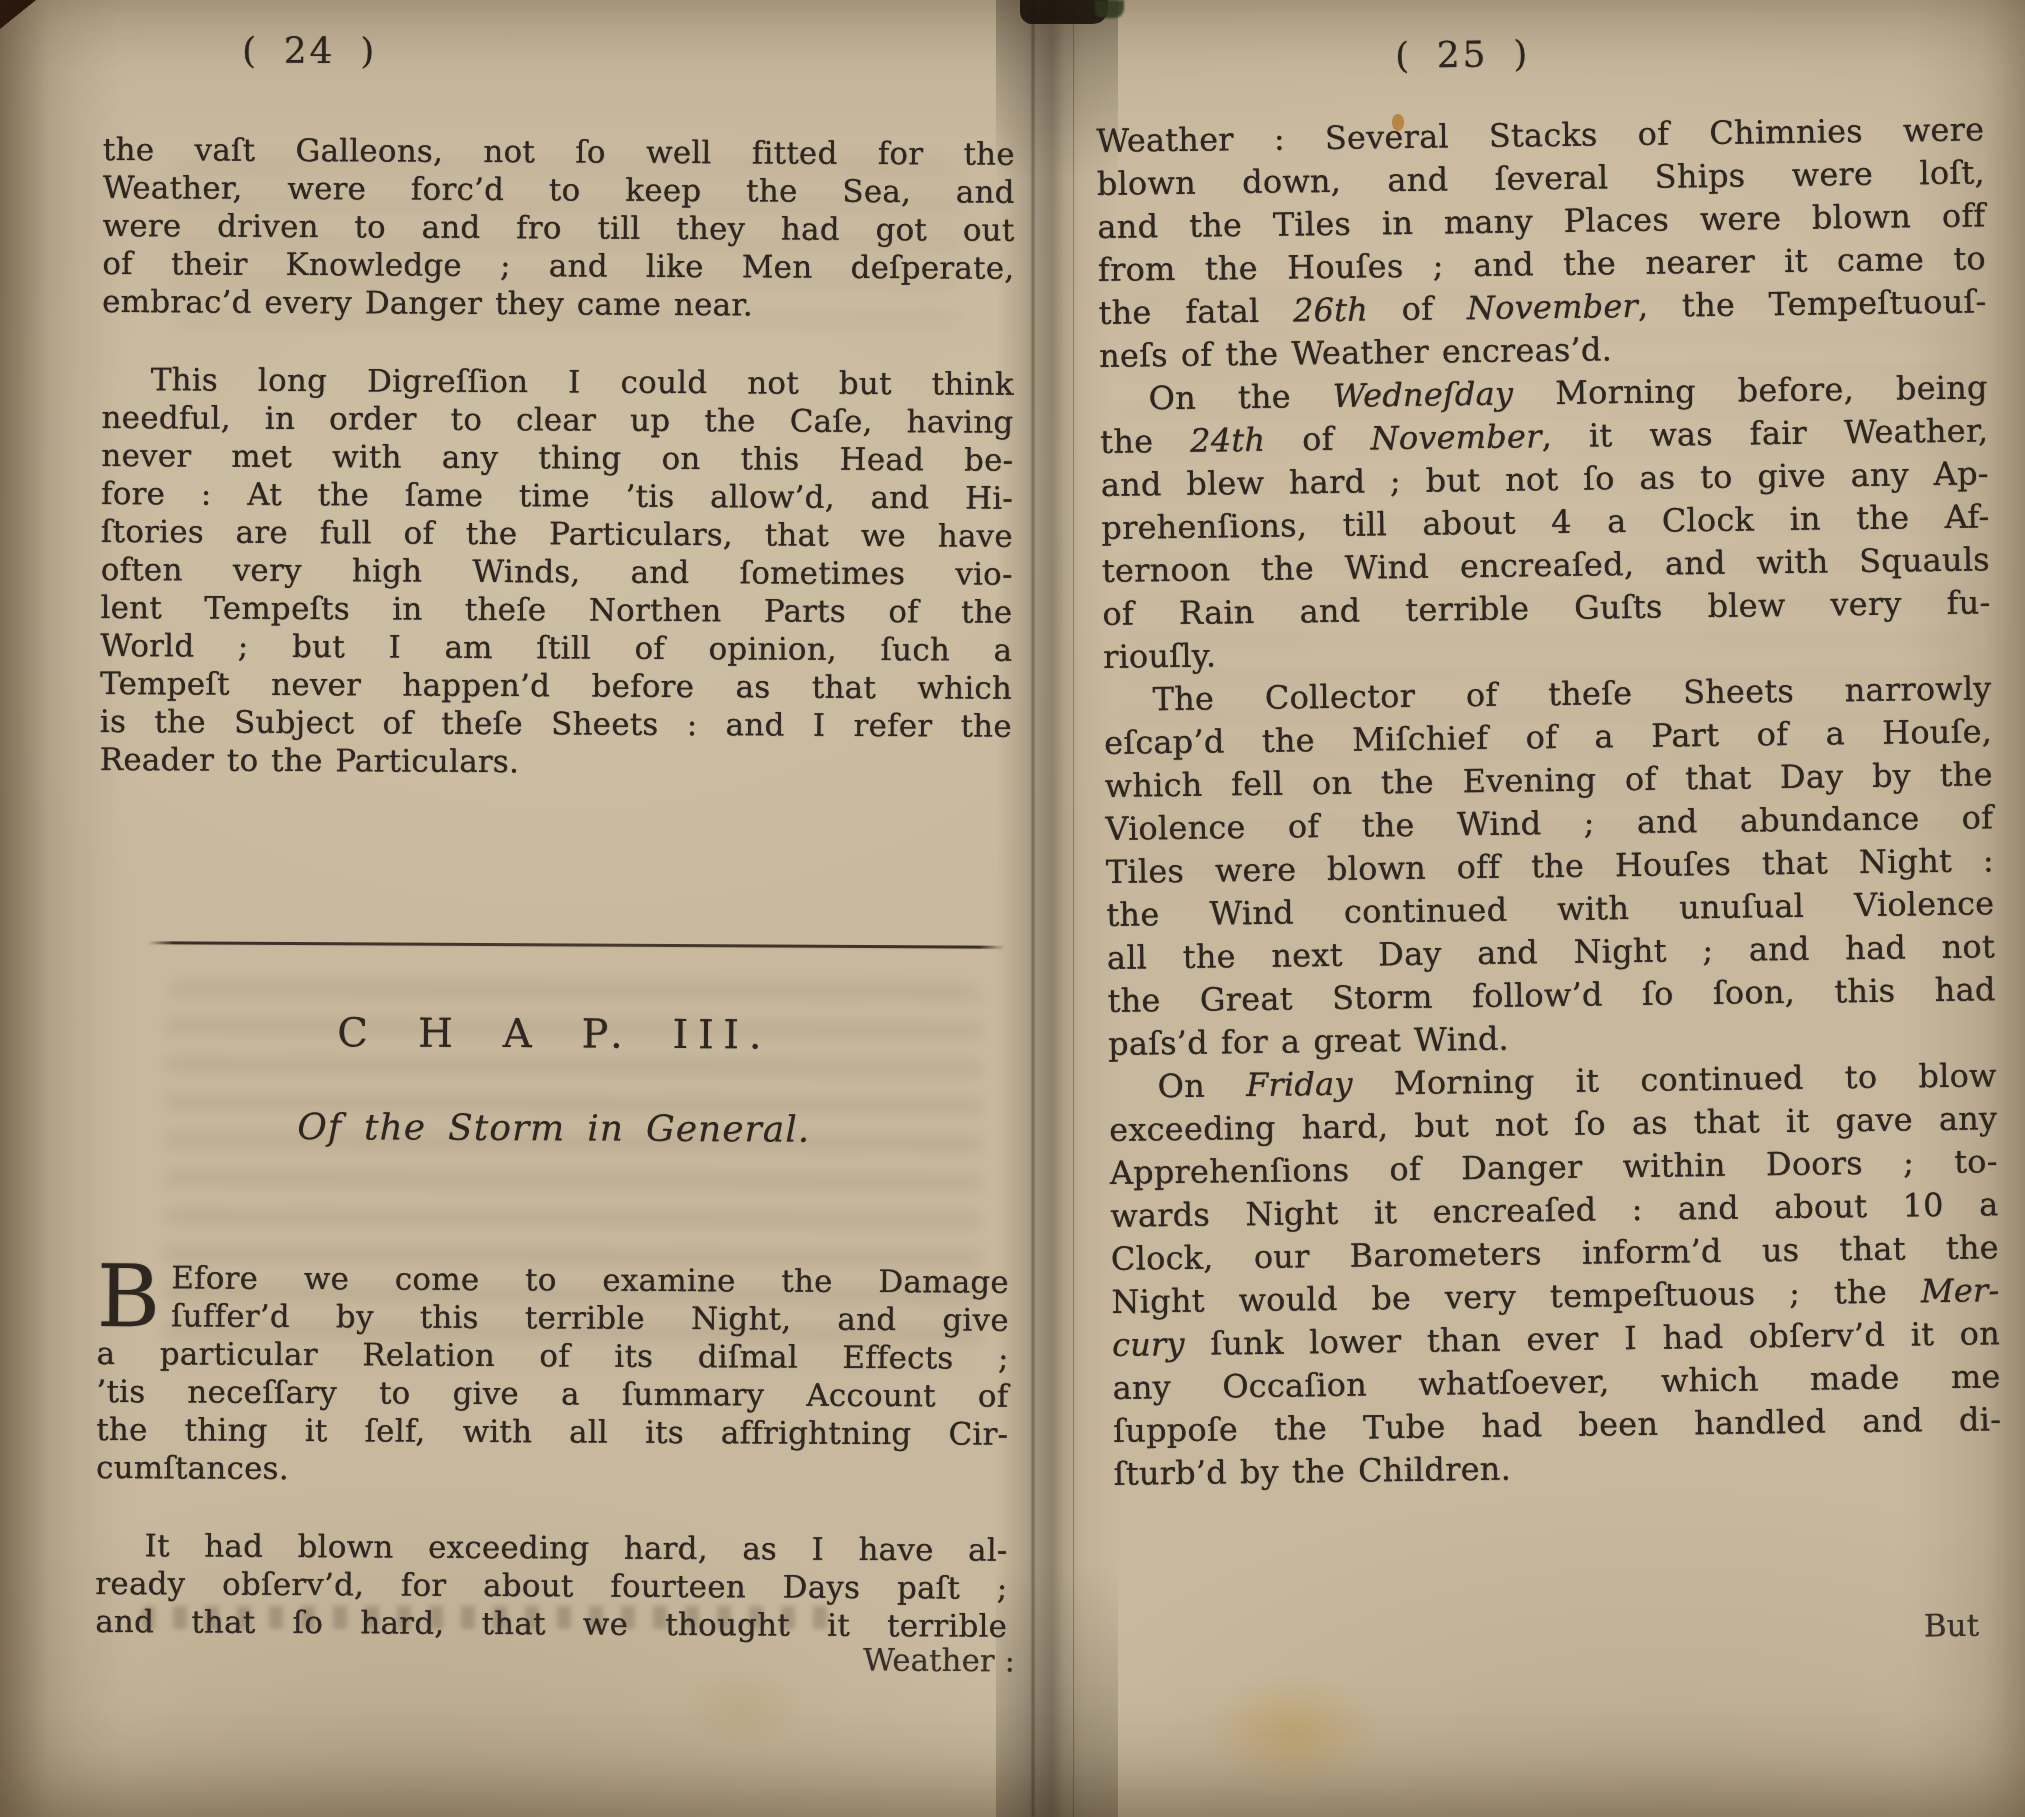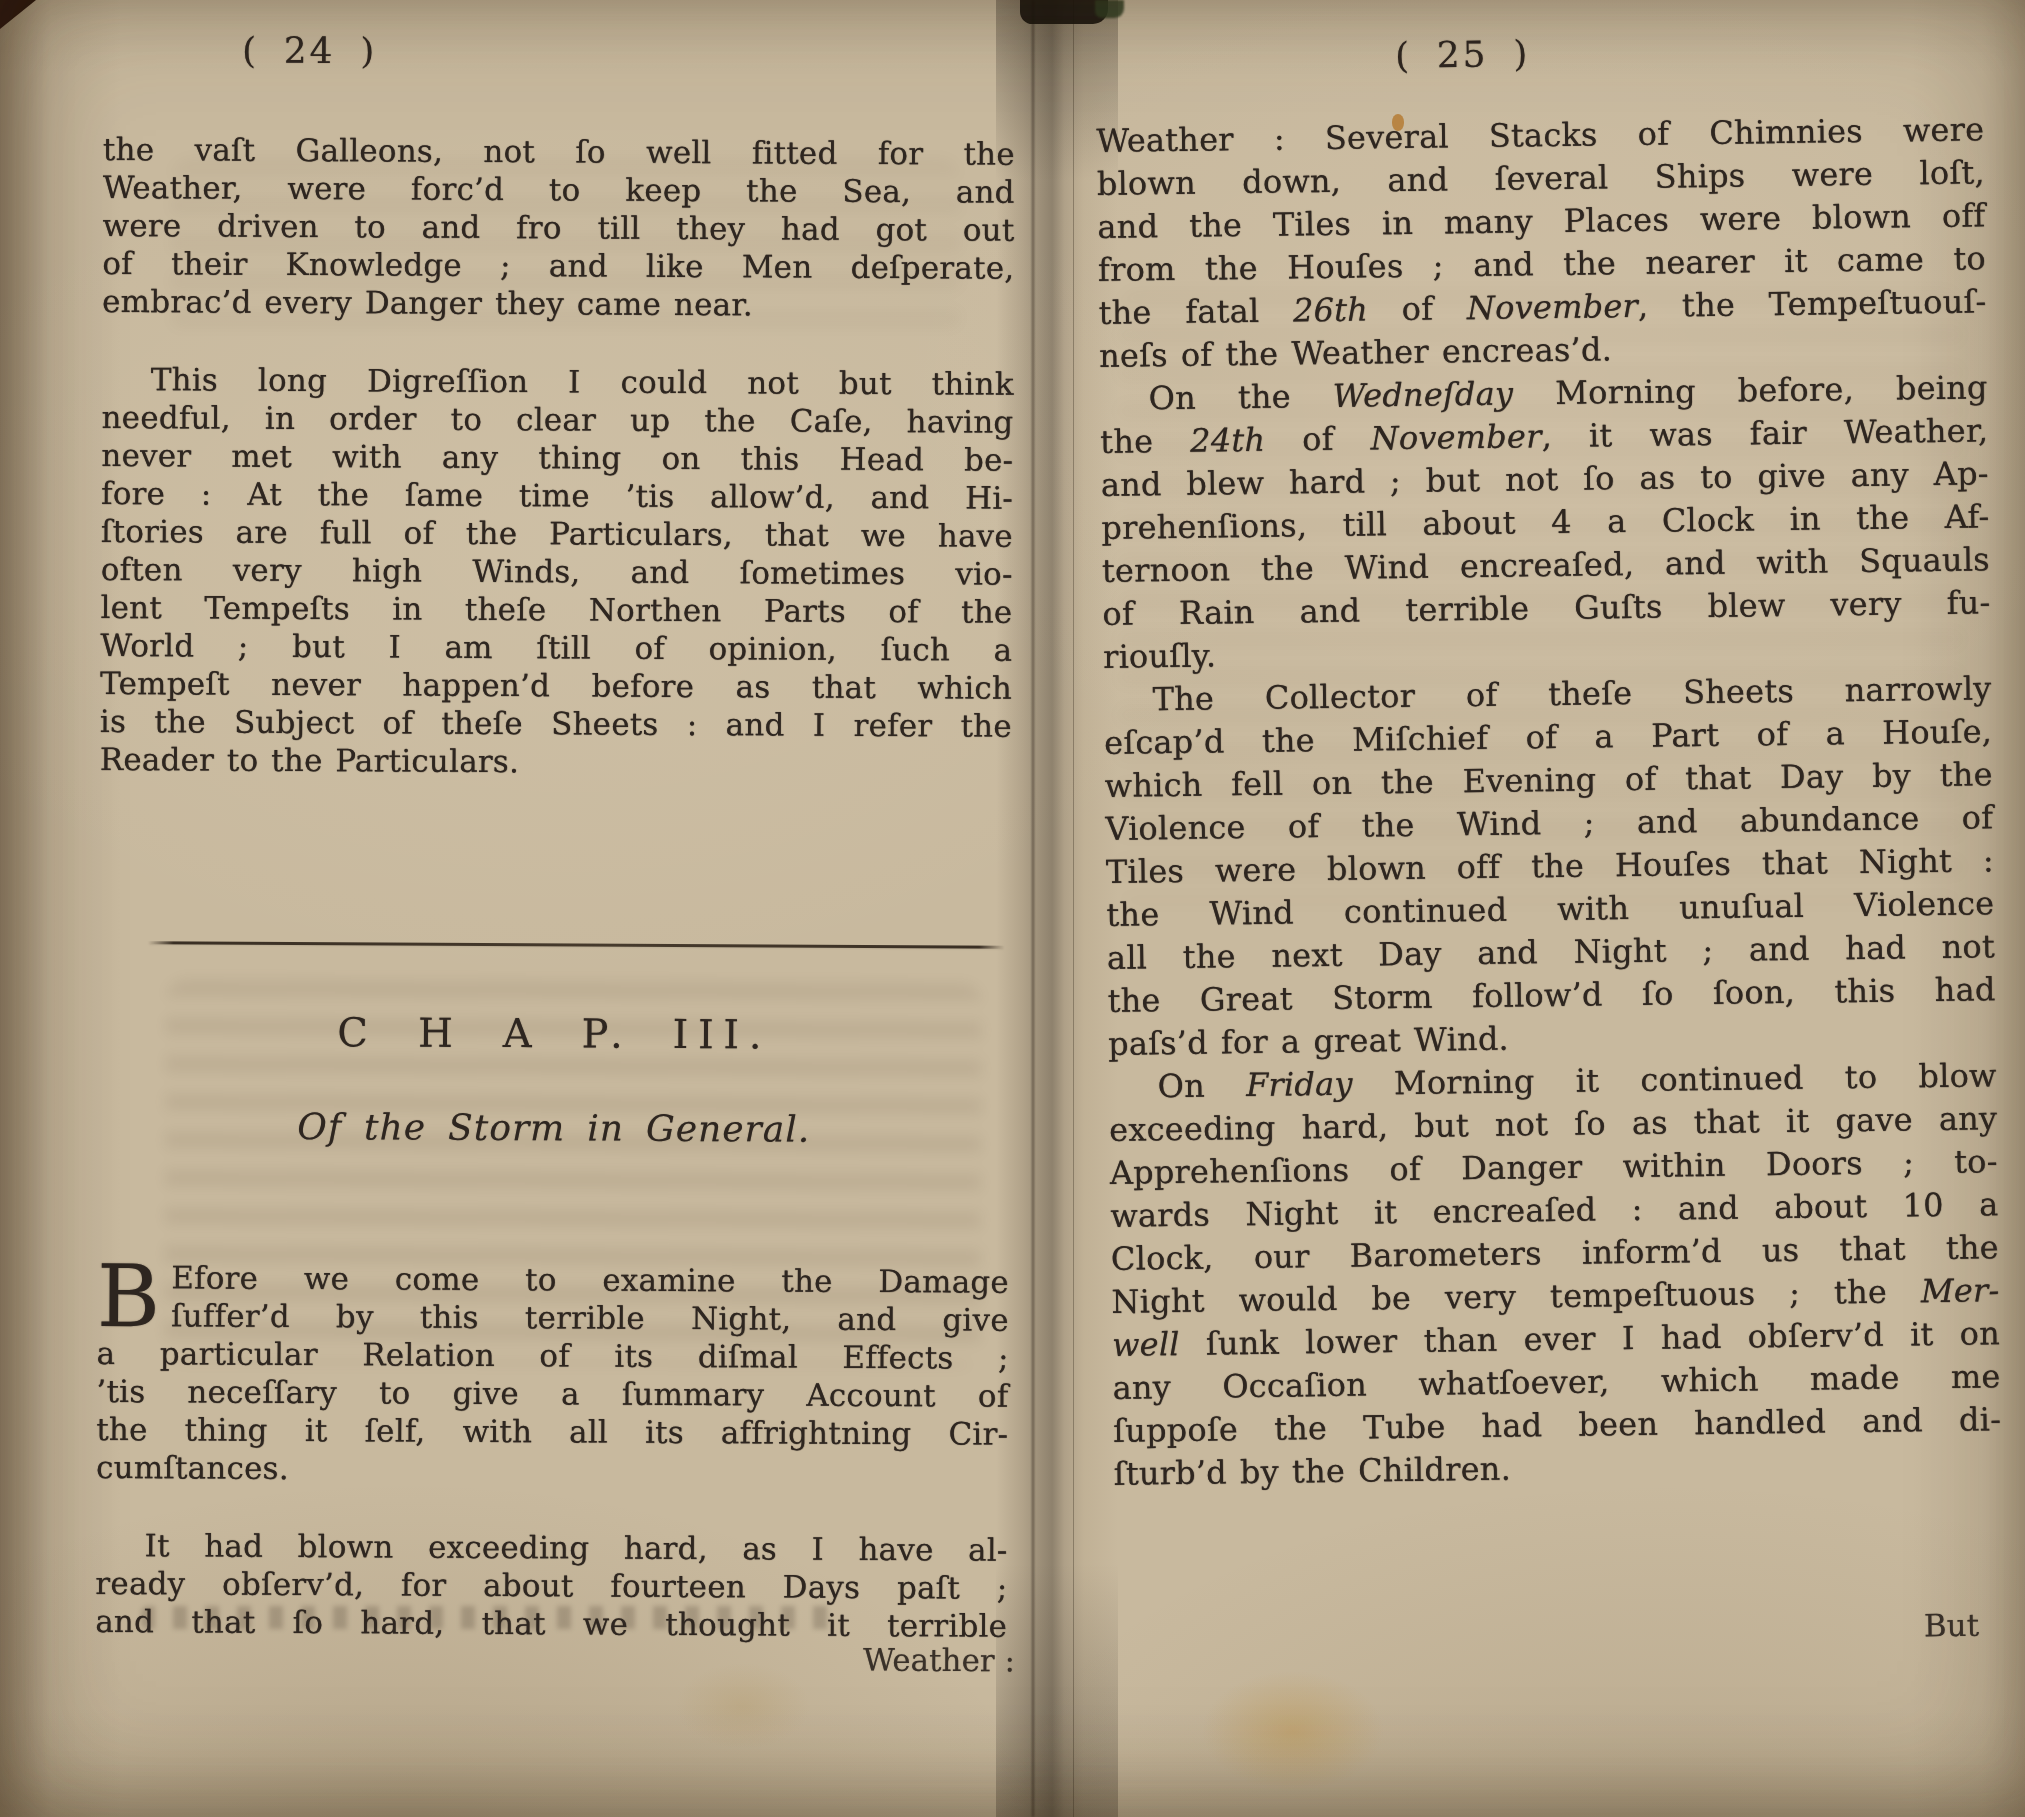--- a/index.html
+++ b/index.html
@@ -228,21 +228,21 @@
         <div class="line">the Great Storm follow’d ſo ſoon, this had</div>
         <div class="line last">paſs’d for a great Wind.</div>
       </div>
       <div class="para">
         <div class="line indent">On <i>Friday</i> Morning it continued to blow</div>
         <div class="line">exceeding hard, but not ſo as that it gave any</div>
         <div class="line">Apprehenſions of Danger within Doors ; to-</div>
         <div class="line">wards Night it encreaſed : and about 10 a</div>
         <div class="line">Clock, our Barometers inform’d us that the</div>
         <div class="line">Night would be very tempeſtuous ; the <i>Mer-</i></div>
-        <div class="line"><i>well</i> ſunk lower than ever I had obſerv’d it on</div>
+        <div class="line"><i>cury</i> ſunk lower than ever I had obſerv’d it on</div>
         <div class="line">any Occaſion whatſoever, which made me</div>
         <div class="line">ſuppoſe the Tube had been handled and di-</div>
         <div class="line last">ſturb’d by the Children.</div>
       </div>
     </div>
 
   <div class="catchword cw-left">Weather :</div>
   <div class="catchword cw-right">But</div>
 
   <div class="vignette"></div>

